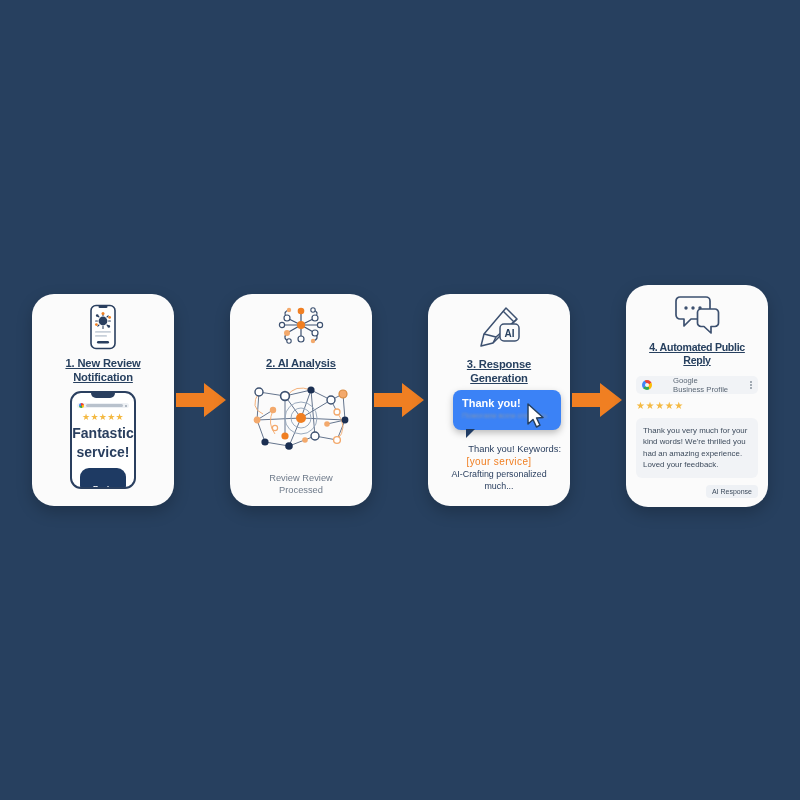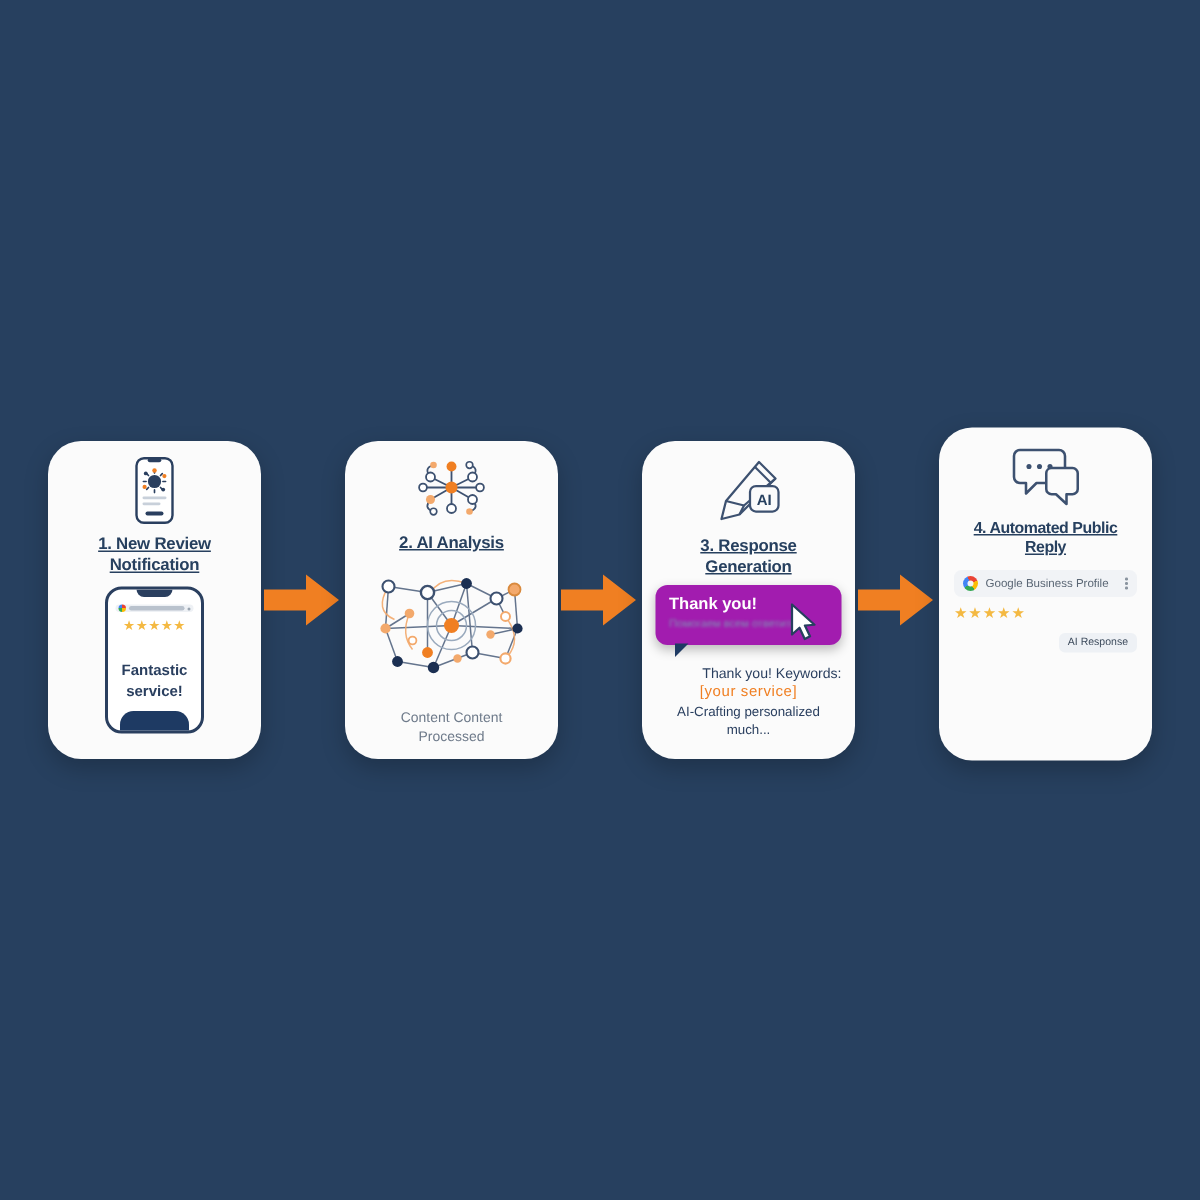--- a/index.html
+++ b/index.html
@@ -125,23 +125,23 @@
   .pm-dot3 { width: 2px; height: 2px; border-radius: 50%; background: #9aa5b1; }
 
   .pm-stars {
     margin-top: 5px;
     font-size: 9px;
     color: #f4b942;
     letter-spacing: 0.3px;
     line-height: 1;
   }
   .pm-text {
-    margin-top: 19px;
+    margin-top: 2px;
     color: #2a3f5f;
-    font-size: 10px;
+    font-size: 14px;
     font-weight: bold;
     text-align: center;
     line-height: 1.35;
   }
   .pm-reply {
     margin-top: 6px;
     background: #1e3a63;
     color: #ffffff;
     font-size: 7.4px;
     font-weight: bold;
@@ -149,25 +149,26 @@
     padding: 17px 13px;
     line-height: 1;
   }
 
   
   .net-wrap { margin-top: 4px; }
 
   
   .bubble-wrap { position: relative; margin-top: 5px; width: 124px; }
   .bubble {
-    background: #a21caf;
+    background: #3b82f6;
     border-radius: 8px;
     padding: 7px 9px 9px 9px;
     position: relative;
     box-shadow: 0 3px 7px rgba(0,0,0,.25);
+    margin-left: 16px;
   }
   .bubble:after {
     content: "";
     position: absolute;
     left: 13px; bottom: -8px;
     border-left: 9px solid #1e3a63;
     border-bottom: 9px solid transparent;
   }
   .bubble-title { color: #ffffff; font-size: 11px; font-weight: bold; line-height: 1.1; }
   .bubble-sub {
@@ -186,21 +187,21 @@
 
   
   .g-row {
     width: 122px;
     margin-top: 8px;
     background: #f1f3f6;
     border-radius: 5px;
     height: 18px;
     display: flex;
     align-items: center;
-    gap: 5px;
+    gap: 21px;
     padding: 0 6px;
   }
   .g-logo {
     width: 10px; height: 10px; border-radius: 50%;
     background: conic-gradient(from -25deg, #ea4335 0 25%, #fbbc05 0 48%, #34a853 0 72%, #4285f4 0 100%);
     position: relative;
     flex: 0 0 auto;
   }
   .g-logo:after {
     content: "";
@@ -385,21 +386,21 @@
           <circle cx="92" cy="66" r="3.4" fill="#fff" stroke="#f3a96c" stroke-width="1.4"></circle>
           <circle cx="100" cy="46" r="3.4" fill="#1b2f52"></circle>
           <circle cx="92" cy="38" r="3" fill="#fff" stroke="#f3a96c" stroke-width="1.3"></circle>
           <circle cx="82" cy="50" r="2.8" fill="#f3a96c"></circle>
           <circle cx="60" cy="66" r="2.8" fill="#f3a96c"></circle>
           <circle cx="30" cy="54" r="2.6" fill="#fff" stroke="#f3a96c" stroke-width="1.2"></circle>
         </svg>
       </div>
 
       <div class="card-caption" style="margin-top:6px;">
-        <span>Content Content</span><br>
+        <span>Review Review</span><br>
         <span>Processed</span>
       </div>
     </div>
 
     <div class="arrow">
       <svg width="56" height="46" viewBox="0 0 56 46">
         <path d="M2 16 H30 V6 L52 23 L30 40 V30 H2 Z" fill="#f07f22"></path>
       </svg>
     </div>
 
@@ -465,20 +466,21 @@
         <span class="g-label">Google Business Profile</span>
         <span class="g-kebab">
             <i></i>
             <i></i>
             <i></i>
           </span>
       </div>
 
       <div class="g-stars">★★★★★</div>
 
+      <div class="g-reply">Thank you very much for your kind words! We're thrilled you had an amazing experience. Loved your feedback.</div>
 
       <div class="g-badge-row">
         <span class="g-badge">AI Response</span>
       </div>
     </div>
 
   </div>
 </div>
 
 </body></html>

